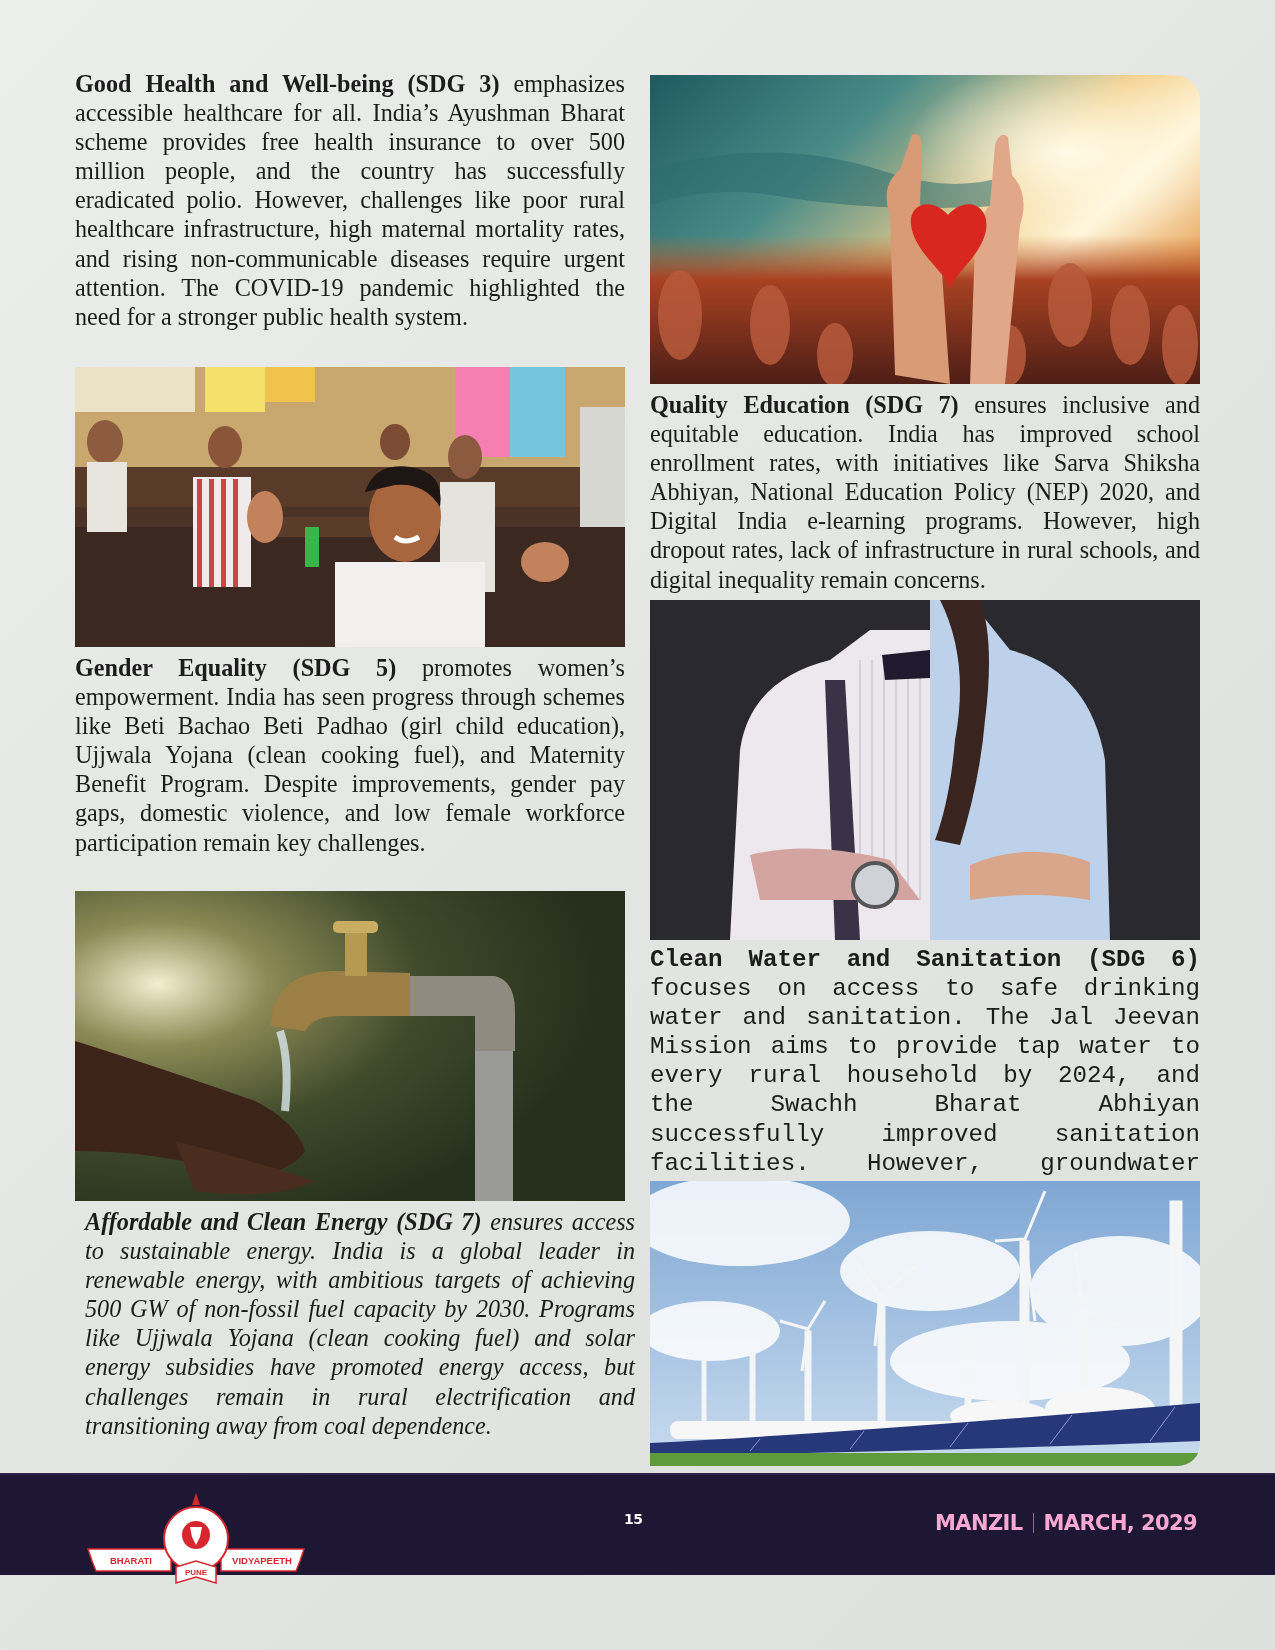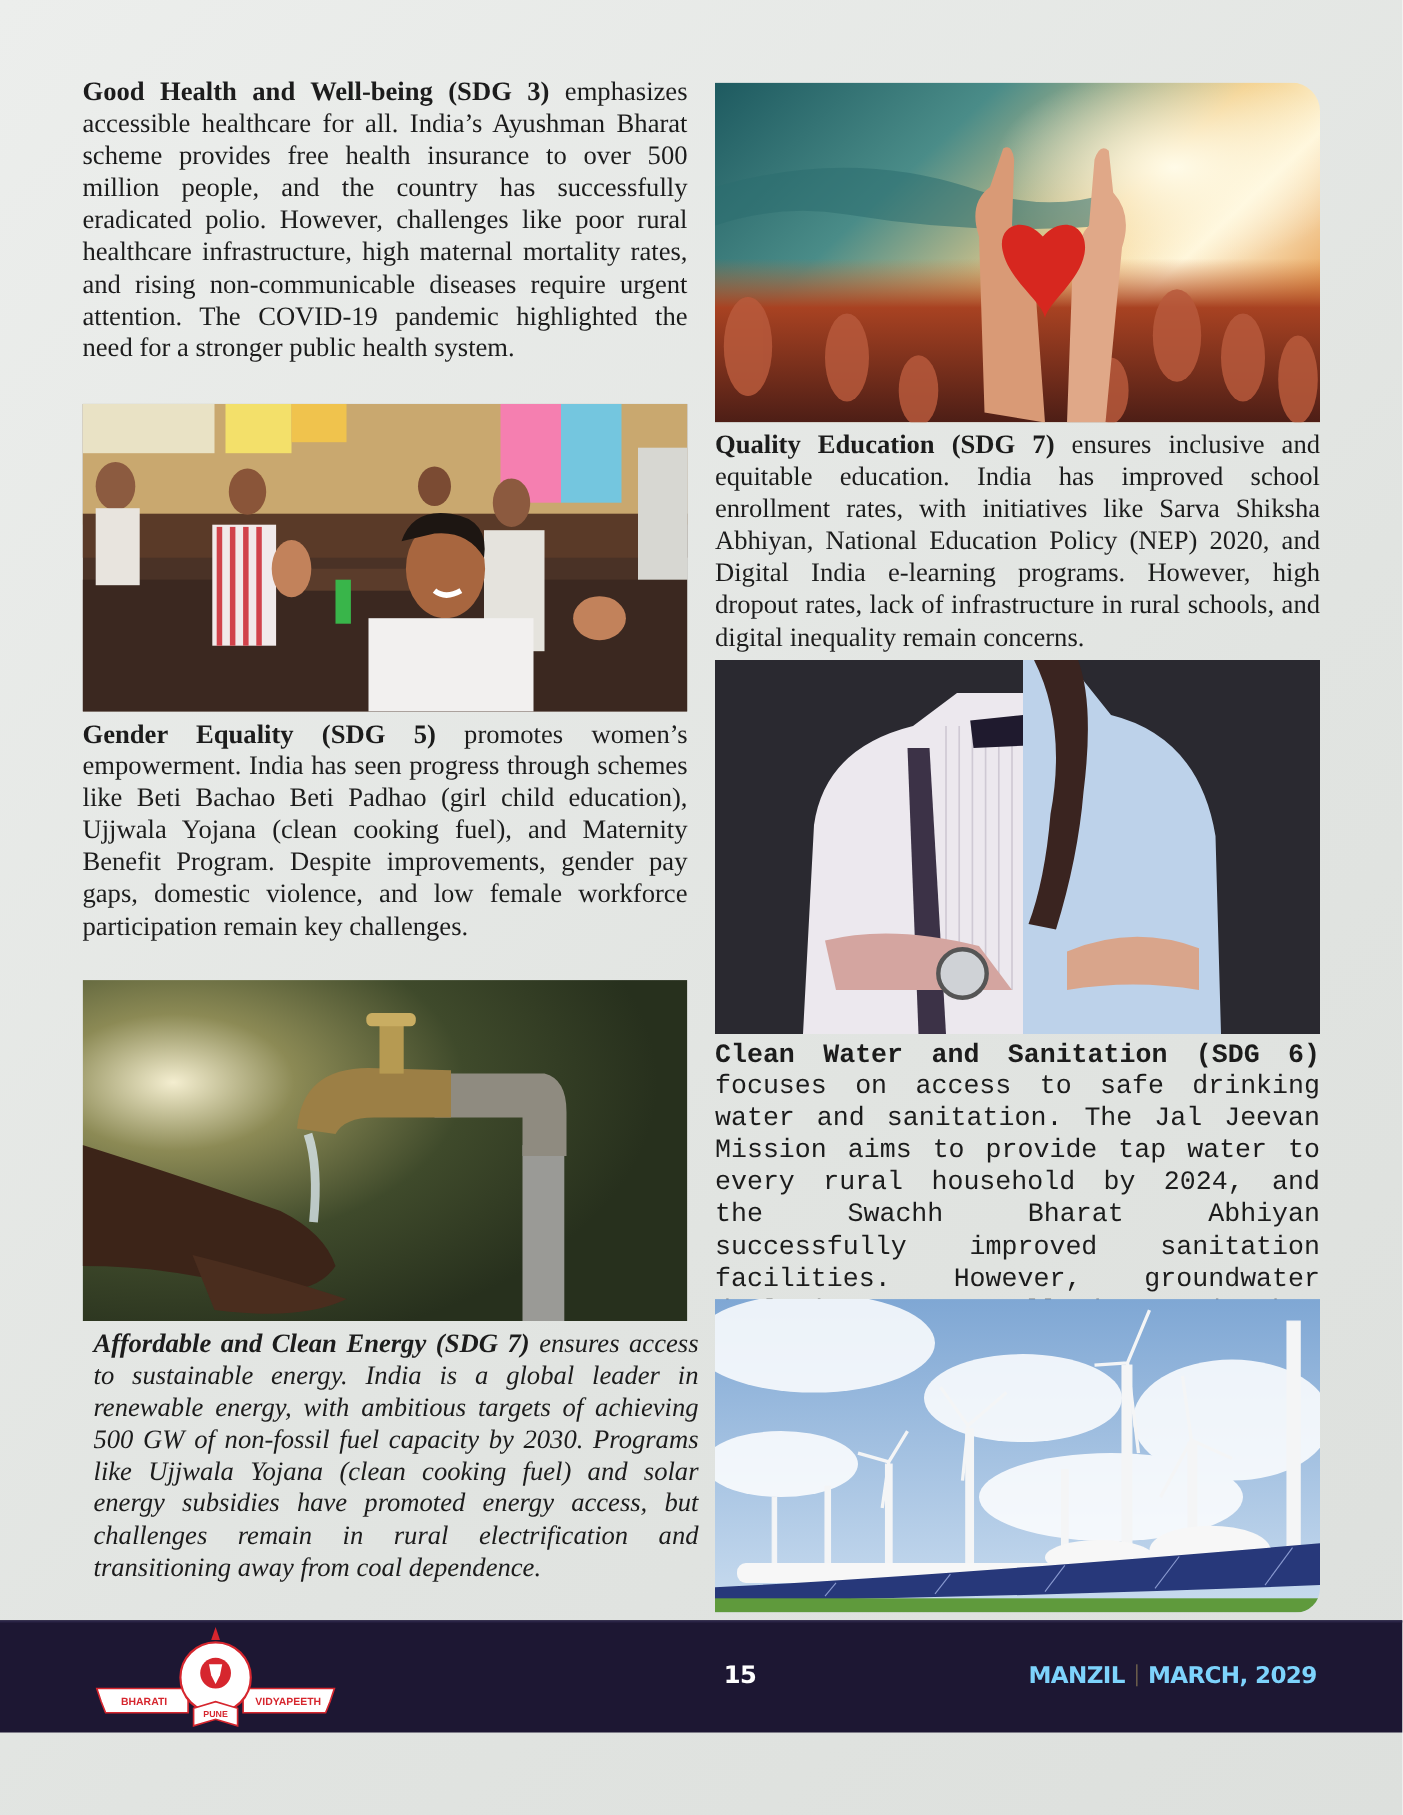--- a/index.html
+++ b/index.html
@@ -40,43 +40,43 @@
 
     .footer {
       position: absolute;
       left: 0; top: 1473px;
       width: 1275px; height: 102px;
       background: #1d1733;
       border-top: 2px solid #2a2446;
     }
     .footer .page-num {
       position: absolute;
-      left: 658px; top: 36px;
+      left: 624px; top: 36px;
       color: #ffffff;
       font-family: "DejaVu Sans", "Liberation Sans", sans-serif;
       font-weight: bold;
-      font-size: 22px;
+      font-size: 14px;
       letter-spacing: -0.5px;
     }
     .footer .masthead {
       position: absolute;
       right: 78px; top: 36px;
-      color: #7dd3fc;
+      color: #f9a8d4;
       font-family: "DejaVu Sans", "Liberation Sans", sans-serif;
       font-weight: bold;
       font-size: 21px;
       letter-spacing: -0.6px;
       display: flex; align-items: center;
     }
     .footer .sep {
       display: inline-block; width: 1px; height: 20px;
       background: #8a7a55; margin: 0 10px;
     }
     .logo {
-      position: absolute; left: 86px; top: 2px;
+      position: absolute; left: 86px; top: 16px;
       width: 220px; height: 98px;
     }
   </style>
 </head>
 <body>
 
 <p class="para" id="p-health"><b>Good Health and Well-being (SDG 3)</b><span> emphasizes accessible healthcare for all. India’s Ayushman Bharat scheme provides free health insurance to over 500 million people, and the country has successfully eradicated polio. However, challenges like poor rural healthcare infrastructure, high maternal mortality rates, and rising non-communicable diseases require urgent attention. The COVID-19 pandemic highlighted the need for a stronger public health system.</span></p>
 
 <div class="photo" id="img-heart">
   <svg viewBox="0 0 550 309" preserveAspectRatio="none">

